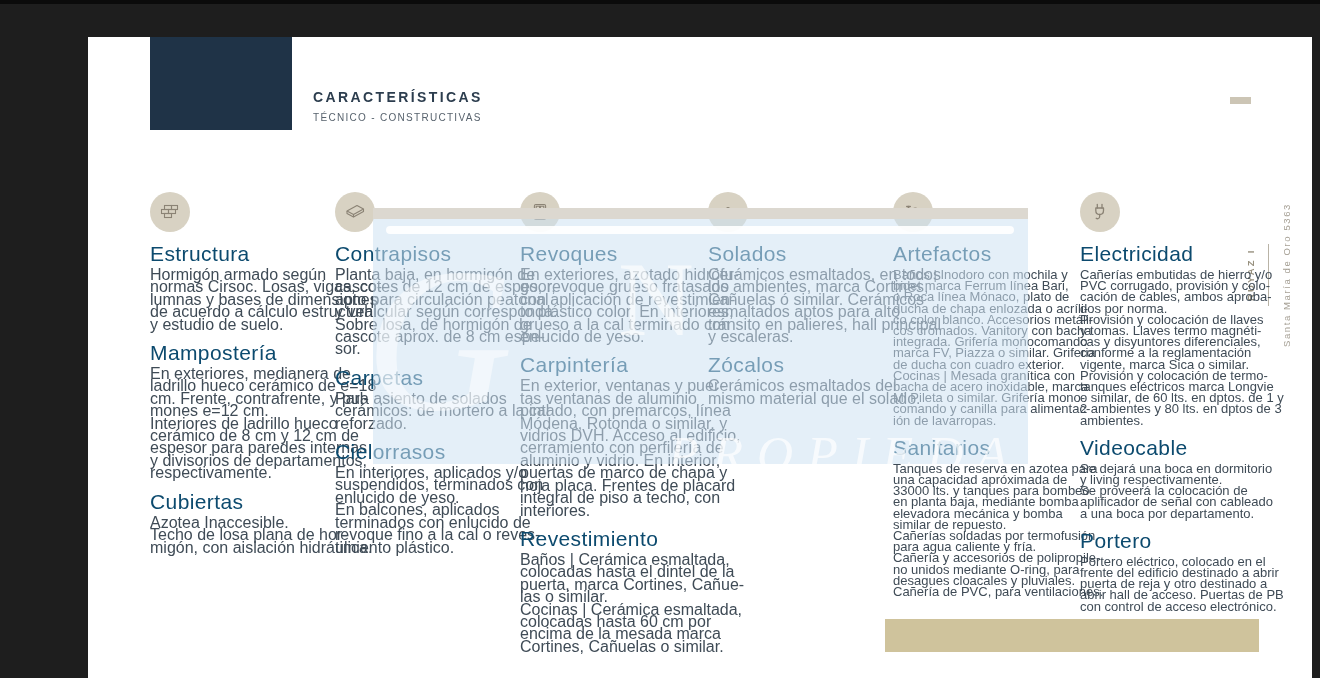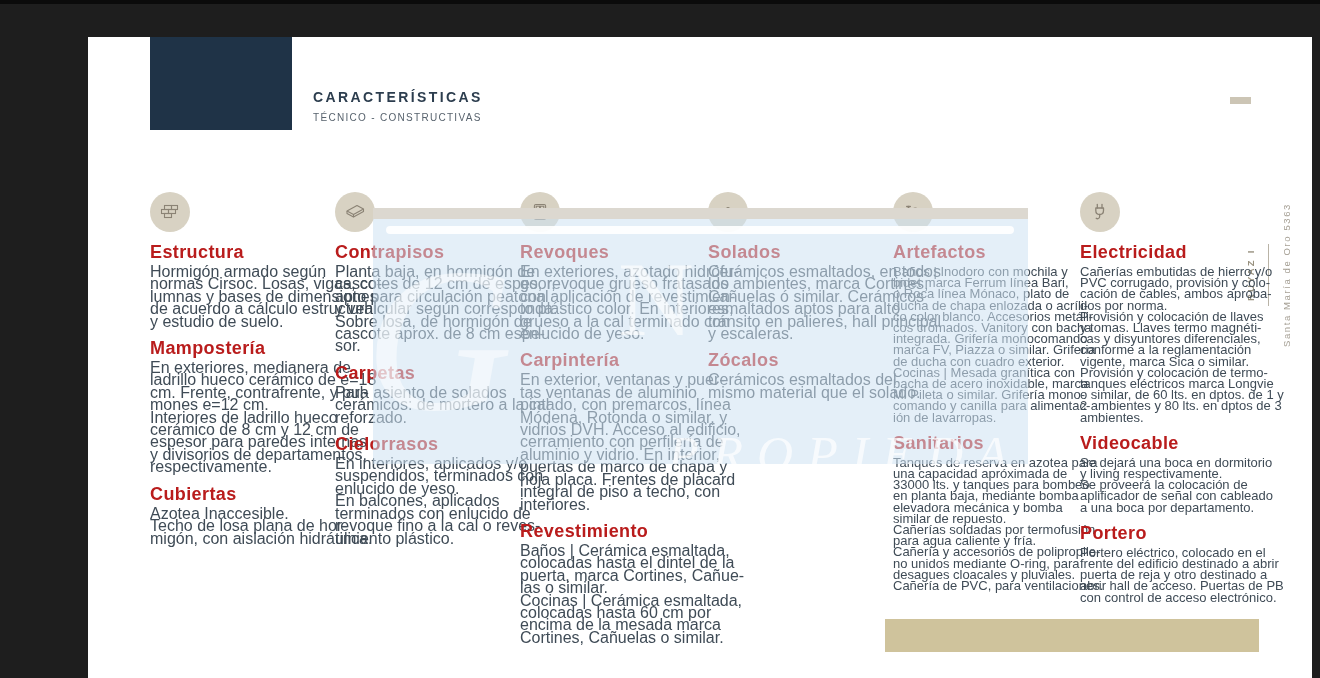--- a/index.html
+++ b/index.html
@@ -22,21 +22,21 @@
   .col{position:absolute;top:155px;width:182px;color:#414d58;}
   .col:nth-child(1){left:62px;}
   .col:nth-child(2){left:247px;}
   .col:nth-child(3){left:432px;}
   .col:nth-child(4){left:620px;}
   .col:nth-child(5){left:805px;}
   .col:nth-child(6){left:992px;}
   .icon-circle{width:40px;height:40px;border-radius:50%;background:#d8d2c3;display:flex;
     align-items:center;justify-content:center;color:#8b8375;margin-bottom:8px;}
   .icon-circle svg{width:24px;height:24px;}
-  .sec-title{margin:10px 0 3px 0;font-size:18px;font-weight:700;letter-spacing:.4px;color:#b91c1c;}
+  .sec-title{margin:10px 0 3px 0;font-size:21px;font-weight:400;letter-spacing:.4px;color:#0c4a6e;}
   .sec-body{font-size:16px;line-height:12.4px;white-space:pre;color:#3f4b56;}
   .col:nth-child(5) .sec-body,.col:nth-child(6) .sec-body{font-size:13px;line-height:11.2px;}
   
   .wm-strip{position:absolute;left:285px;top:171px;width:655px;height:11px;background:#dcd8d0;}
   .watermark{position:absolute;left:285px;top:182px;width:655px;height:245px;overflow:hidden;
     background:rgba(205,226,243,0.55);pointer-events:none;z-index:5;}
   .wm-bar{position:absolute;left:13px;top:7px;width:628px;height:8px;border-radius:4px;
     background:rgba(255,255,255,0.9);}
   .wm-letter{position:absolute;font-family:"Liberation Serif",serif;color:rgba(255,255,255,0.62);line-height:1;}
   .wm-g{left:-8px;top:18px;font-size:205px;font-style:italic;color:rgba(255,255,255,0.5);}

